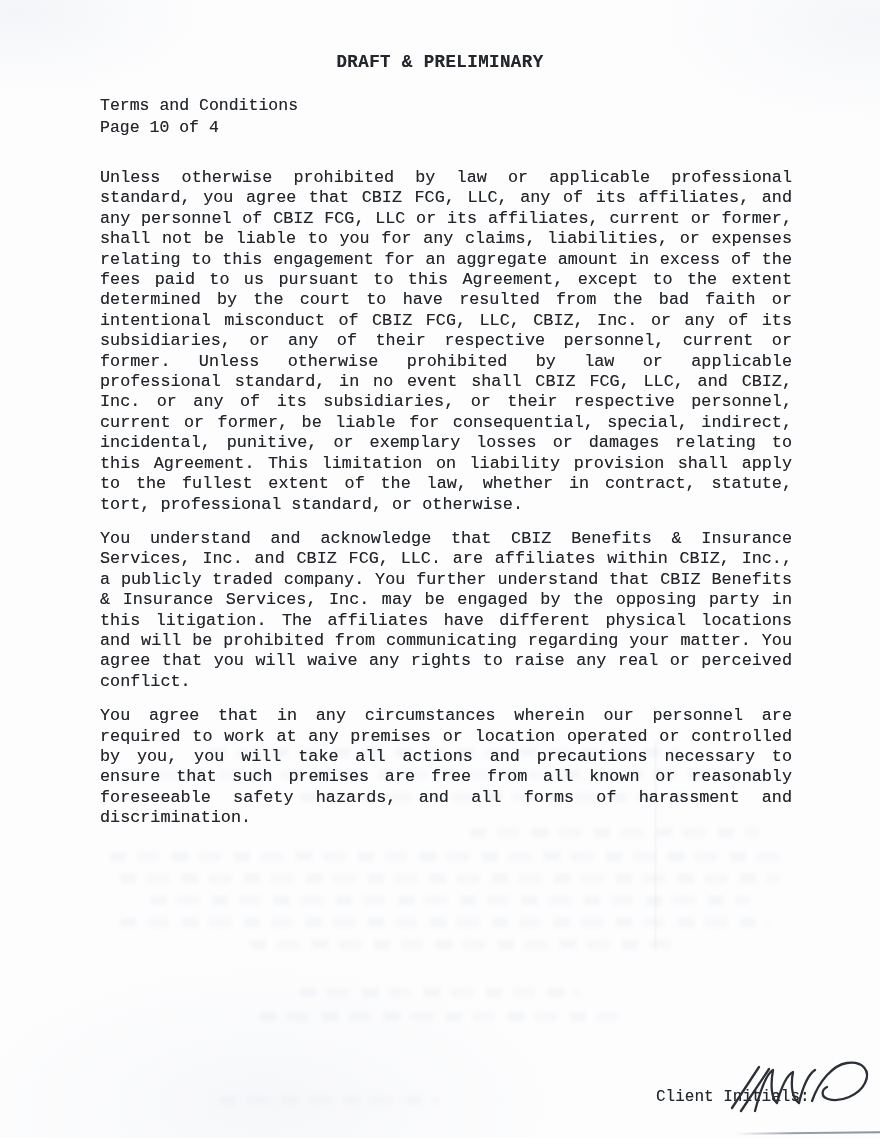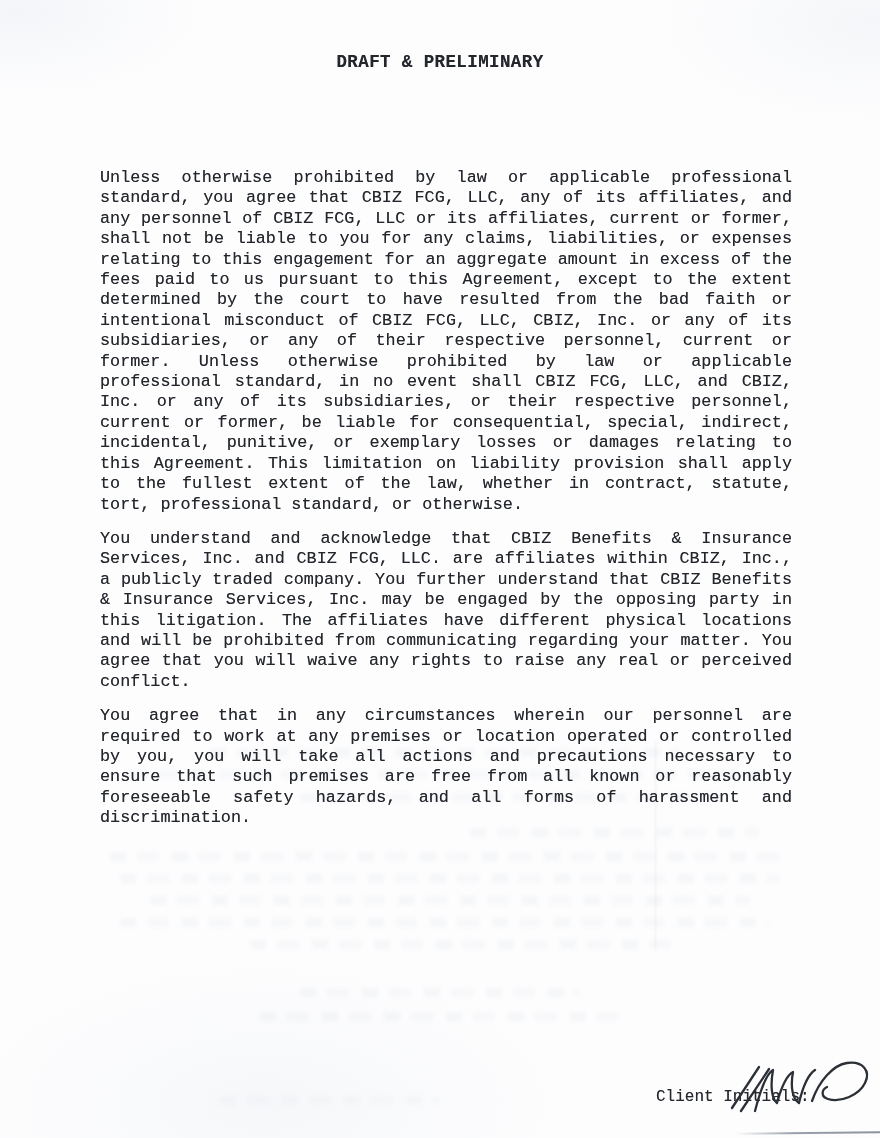--- a/index.html
+++ b/index.html
@@ -96,20 +96,24 @@
       <i></i>
       <i></i>
       <i></i>
       <i></i>
       <i></i>
     <span class="fold"></span>
   </div>
 
   <div class="doc-header ink">DRAFT &amp; PRELIMINARY</div>
 
+  <div class="doc-meta ink">
+    <div>Terms and Conditions</div>
+    <div>Page 10 of 4</div>
+  </div>
 
   <div class="doc-body ink">
 
     <p>Unless otherwise prohibited by law or applicable professional standard, you agree that CBIZ FCG, LLC, any of its affiliates, and any personnel of CBIZ FCG, LLC or its affiliates, current or former, shall not be liable to you for any claims, liabilities, or expenses relating to this engagement for an aggregate amount in excess of the fees paid to us pursuant to this Agreement, except to the extent determined by the court to have resulted from the bad faith or intentional misconduct of CBIZ FCG, LLC, CBIZ, Inc. or any of its subsidiaries, or any of their respective personnel, current or former. Unless otherwise prohibited by law or applicable professional standard, in no event shall CBIZ FCG, LLC, and CBIZ, Inc. or any of its subsidiaries, or their respective personnel, current or former, be liable for consequential, special, indirect, incidental, punitive, or exemplary losses or damages relating to this Agreement. This limitation on liability provision shall apply to the fullest extent of the law, whether in contract, statute, tort, professional standard, or otherwise.</p>
     <p>You understand and acknowledge that CBIZ Benefits &amp; Insurance Services, Inc. and CBIZ FCG, LLC. are affiliates within CBIZ, Inc., a publicly traded company. You further understand that CBIZ Benefits &amp; Insurance Services, Inc. may be engaged by the opposing party in this litigation. The affiliates have different physical locations and will be prohibited from communicating regarding your matter. You agree that you will waive any rights to raise any real or perceived conflict.</p>
 
     <p>You agree that in any circumstances wherein our personnel are required to work at any premises or location operated or controlled by you, you will take all actions and precautions necessary to ensure that such premises are free from all known or reasonably foreseeable safety hazards, and all forms of harassment and discrimination.</p>
   </div>
 
   <div class="footer-initials ink">Client Initials:</div>

